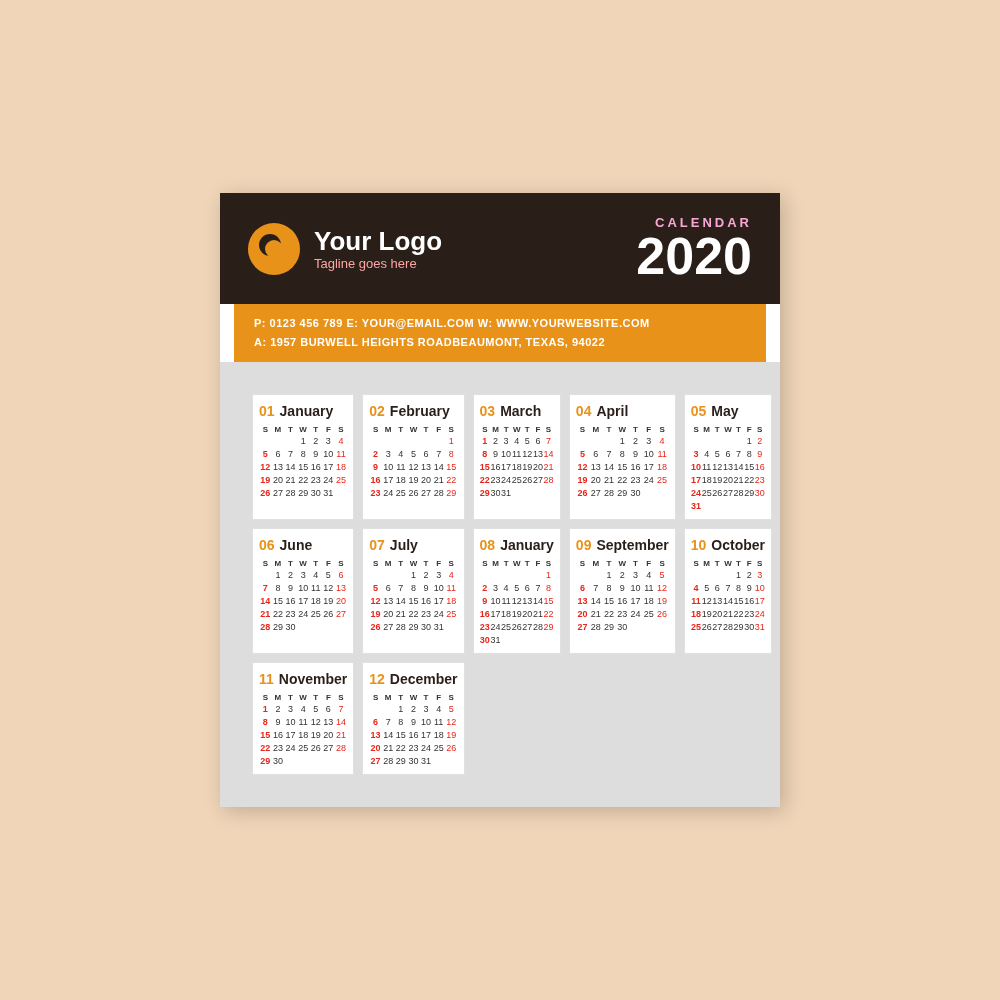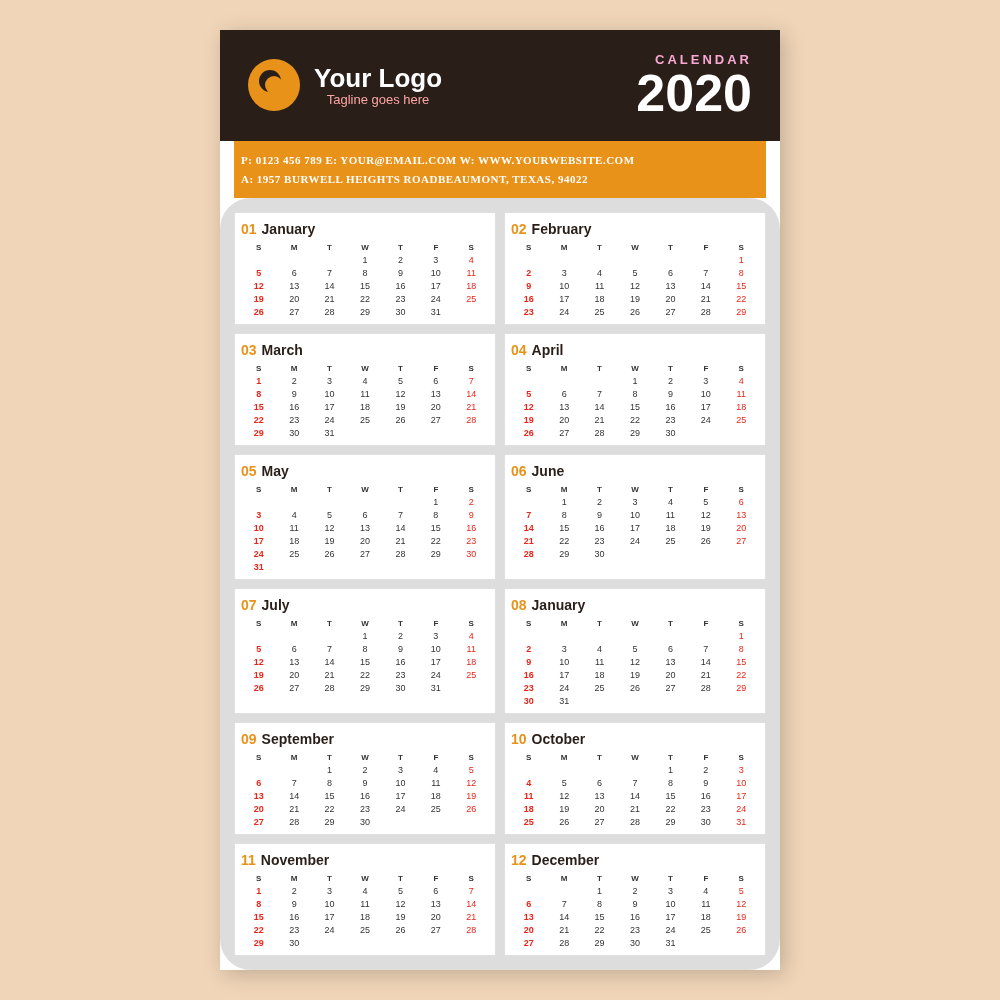--- a/index.html
+++ b/index.html
@@ -20,21 +20,20 @@
       background: #2a1e18;
       padding: 22px 28px;
       display: flex;
       align-items: center;
       justify-content: space-between;
     }
     .logo-area {
       display: flex;
       align-items: center;
       gap: 14px;
-      text-align: center;
     }
     .logo-icon {
       width: 52px;
       height: 52px;
     }
     .logo-text .company-name {
       font-size: 26px;
       font-weight: bold;
       color: #fff;
       line-height: 1.1;
@@ -54,39 +53,37 @@
     }
     .calendar-title .cal-year {
       font-size: 52px;
       font-weight: 900;
       color: #fff;
       line-height: 1;
       text-align: right;
     }
     .info-bar {
       background: #e8921a;
-      padding: 10px 7px;
+      padding: 10px 20px;
       margin: 0 14px;
-      font-family: Liberation Serif, serif;
     }
     .info-bar .info-line {
       font-size: 11px;
       color: #fff;
       font-weight: bold;
       letter-spacing: 0.5px;
       line-height: 1.7;
     }
     .months-grid {
       display: grid;
-      grid-template-columns: 1fr 1fr;
+      grid-template-columns: 1fr 1fr 1fr 1fr 1fr;
       gap: 1px;
       background: #ddd;
-      padding: 14px;
+      padding: 32px;
       gap: 8px;
-      border-radius: 31px;
     }
     .month-block {
       background: #fff;
       padding: 8px 6px 6px;
       border: 1px solid #e0e0e0;
     }
     .month-header {
       display: flex;
       align-items: baseline;
       gap: 5px;

